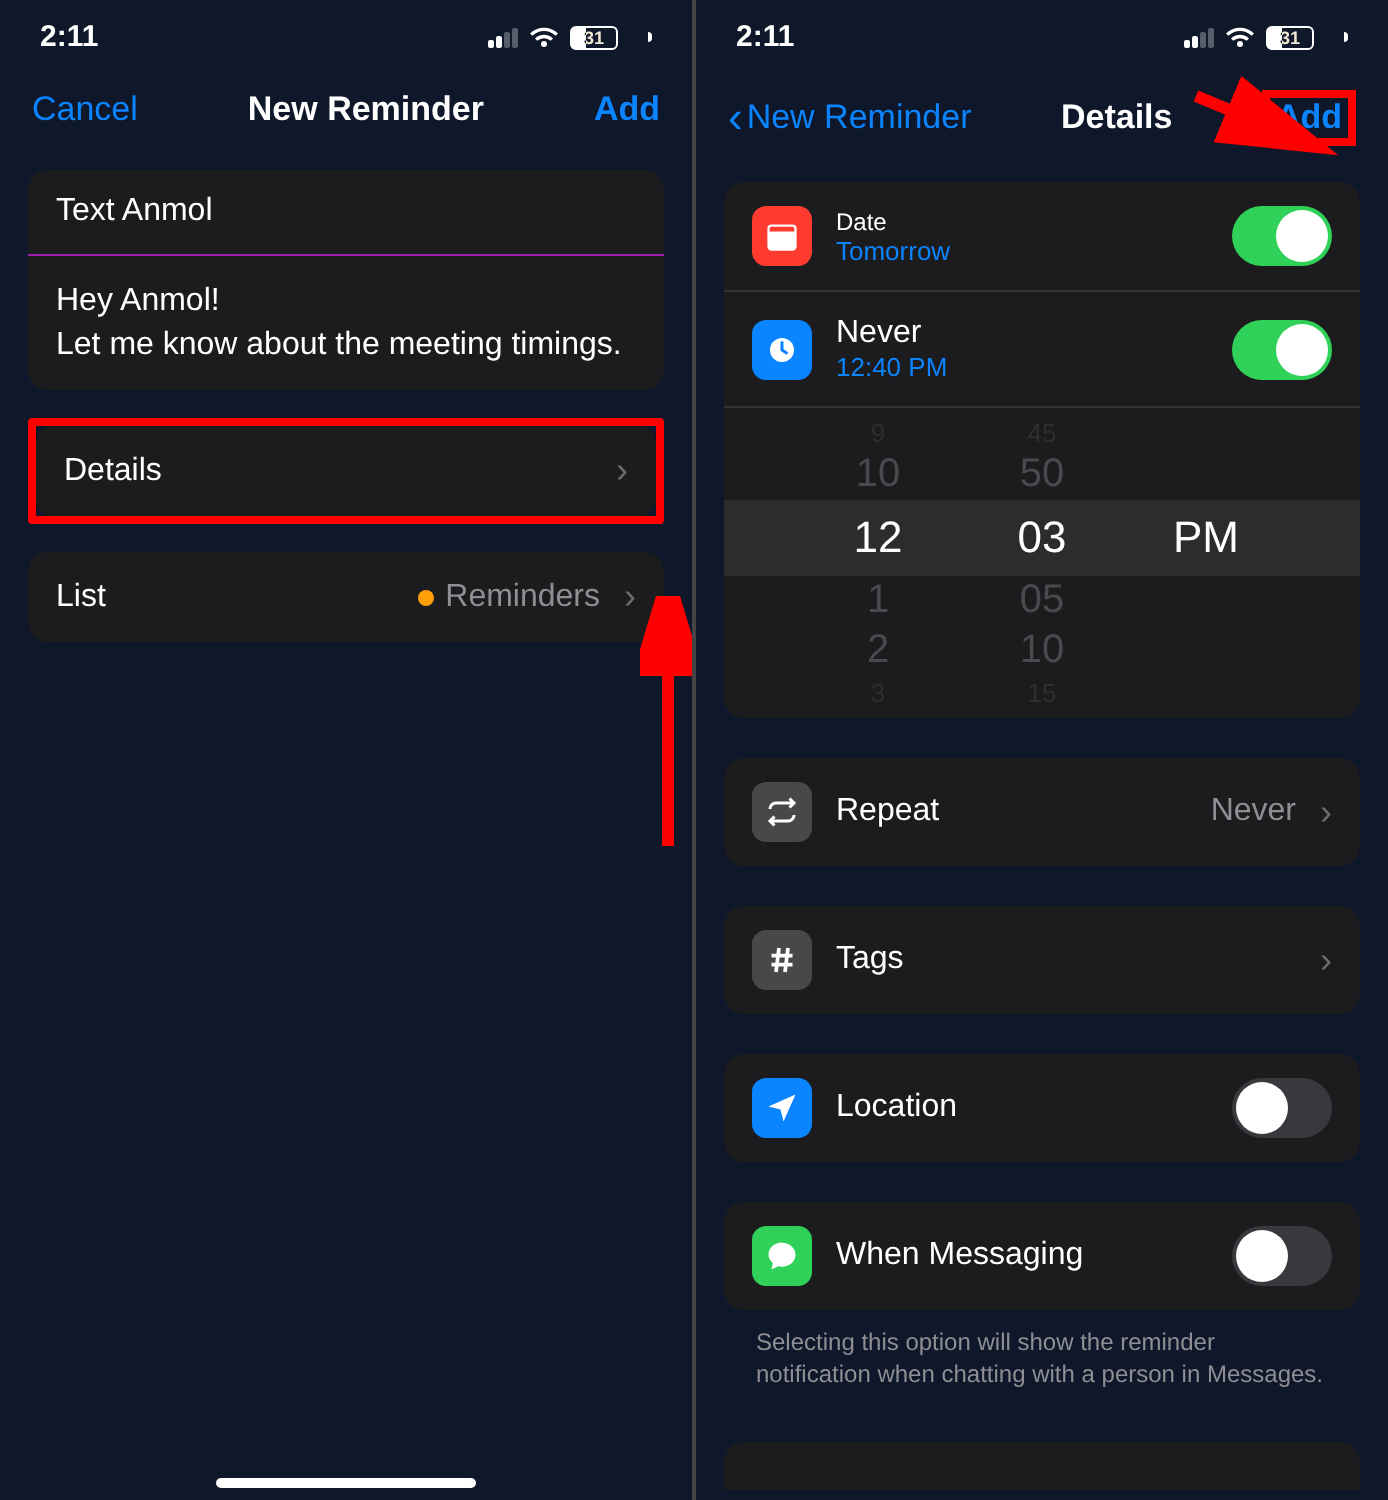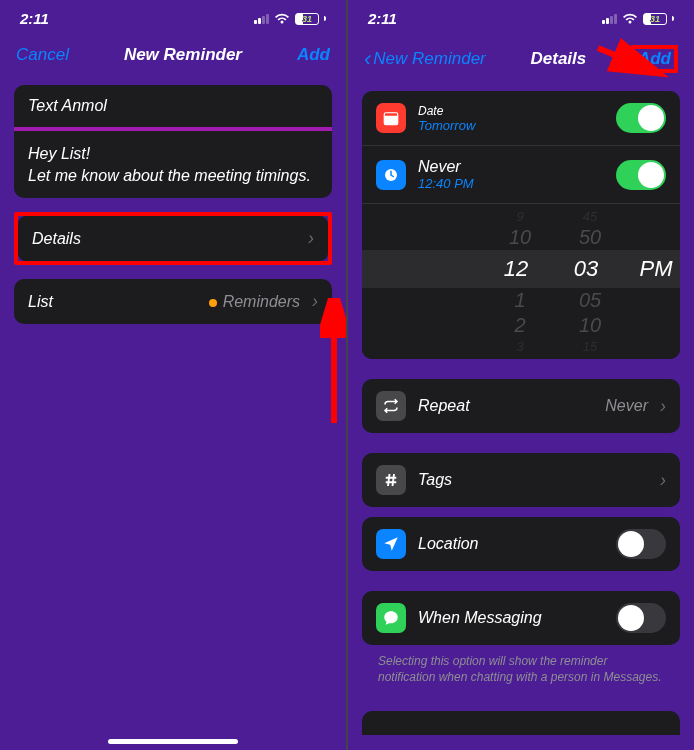--- a/index.html
+++ b/index.html
@@ -1,37 +1,37 @@
 <!DOCTYPE html>
 <html><head>
   <meta charset="utf-8">
   <style>
     * { margin:0; padding:0; box-sizing:border-box; font-family:-apple-system,BlinkMacSystemFont,sans-serif; -webkit-font-smoothing:antialiased; }
     body { background:#444; display:flex; gap:2px; width:694px; height:750px; overflow:hidden; }
-    .phone { background:#4c1d95; width:346px; height:750px; position:relative; color:#fff; overflow:hidden;font-style:italic; }
+    .phone { background:#0f172a; width:346px; height:750px; position:relative; color:#fff; overflow:hidden; }
     .status-bar { display:flex; justify-content:space-between; align-items:center; padding:10px 20px 6px; font-size:15px; font-weight:600; }
     .sb-right { display:flex; align-items:center; gap:5px; }
     .signal { display:inline-flex; align-items:flex-end; gap:1px; }
     .signal span { width:3px; background:#fff; border-radius:1px; }
     .signal span:nth-child(1){height:4px;} .signal span:nth-child(2){height:6px;} .signal span:nth-child(3){height:8px;opacity:.3;} .signal span:nth-child(4){height:10px;opacity:.3;}
     .wifi{ width:16px; height:12px; position:relative;}
     .wifi svg{display:block;}
-    .battery { display:flex; align-items:center; gap:5px; font-size:11px; }
+    .battery { display:flex; align-items:center; gap:15px; font-size:11px; }
     .battery-body { width:24px; height:12px; border:1px solid #fff; border-radius:3px; display:flex; align-items:center; justify-content:center; font-size:9px; font-weight:600; color:#000; background:linear-gradient(to right,#fff 31%,transparent 31%); position:relative;}
     .battery-body span{color:#fff;mix-blend-mode:difference;}
     .battery-tip{width:2px;height:5px;background:#fff;border-radius:0 2px 2px 0;}
     .nav-bar { display:flex; justify-content:space-between; align-items:center; padding:12px 16px; }
     .nav-left,.nav-right { color:#0a84ff; font-size:17px;text-align:right; }
     .nav-right{font-weight:600;}
     .nav-title { font-size:17px; font-weight:600; color:#fff; }
     .back-link{display:flex;align-items:center;gap:2px;color:#0a84ff;font-size:17px;}
     .back-chevron{font-size:22px;line-height:1;}
     .content{padding:0 14px;}
     .card { background:#1c1c1e; border-radius:10px; overflow:hidden; margin-top:8px; }
-    .card-input { padding:12px 14px; font-size:16px; color:#fff; border-bottom:4px solid #a21caf; }
+    .card-input { padding:12px 14px; font-size:16px; color:#fff; border-bottom:1px solid #a21caf; }
     .card-input:last-child{border-bottom:none;}
     .notes{line-height:1.35;}
     .row { display:flex; align-items:center; padding:12px 14px; font-size:16px; gap:12px; border-bottom:1px solid #333;}
     .row:last-child{border-bottom:none;}
     .row-label{flex:1;color:#fff;}
     .row-sub{font-size:13px;color:#0a84ff;}
     .row-value{color:#8e8e93;}
     .chevron{color:#6c6c70;font-size:18px;}
     .icon-box{width:30px;height:30px;border-radius:7px;display:flex;align-items:center;justify-content:center;flex-shrink:0;}
     .icon-box svg{width:18px;height:18px;}
@@ -40,21 +40,21 @@
     .toggle.off{background:#39393d;}
     .toggle::after{content:'';position:absolute;width:26px;height:26px;background:#fff;border-radius:50%;top:2px;}
     .toggle.on::after{right:2px;}
     .toggle.off::after{left:2px;}
     .list-dot{width:8px;height:8px;background:#ff9f0a;border-radius:50%;display:inline-block;margin-right:6px;}
     .highlight-box{border:4px solid #ff0000;border-radius:2px;margin-top:14px;}
     .highlight-box .card{margin:0;border-radius:8px;}
     .highlight-add{border:4px solid #ff0000;padding:0 3px;}
     .arrow-annotation{position:absolute;pointer-events:none;}
     .picker{background:#1c1c1e;padding:4px 0;}
-    .pick-row{display:flex;justify-content:flex-end;gap:30px;font-size:20px;color:#4a4a4e;padding:1px 0;font-variant-numeric:tabular-nums;}
+    .pick-row{display:flex;justify-content:center;gap:42px;font-size:20px;color:#4a4a4e;padding:1px 0;font-variant-numeric:tabular-nums;}
     .pick-row.selected{background:#2c2c2e;color:#fff;font-size:22px;padding:6px 4px;}
     .pick-row span{min-width:40px;text-align:center;}
     .footer-text{font-size:12px;color:#8e8e93;padding:8px 16px 12px;line-height:1.35;}
     .home-indicator{position:absolute;bottom:6px;left:50%;transform:translateX(-50%);width:130px;height:5px;background:#fff;border-radius:3px;}
     .rounded-top{border-radius:10px 10px 0 0;margin-top:14px;}
   </style>
 </head>
 <body>
 
 <div class="phone">
@@ -83,21 +83,21 @@
 
   <div class="nav-bar">
     <div class="nav-left">Cancel</div>
     <div class="nav-title">New Reminder</div>
     <div class="nav-right">Add</div>
   </div>
 
   <div class="content">
     <div class="card">
       <div class="card-input">Text Anmol</div>
-      <div class="card-input notes" style="white-space:pre-line">Hey List!
+      <div class="card-input notes" style="white-space:pre-line">Hey Anmol!
 Let me know about the meeting timings.</div>
     </div>
 
     <div class="highlight-box">
       <div class="card">
         <div class="row">
           <div class="row-label">Details</div>
           <div class="chevron">›</div>
         </div>
       </div>
@@ -247,21 +247,21 @@
         <div class="icon-box" style="background:#48484a">
           <svg viewBox="0 0 24 24" fill="none" stroke="#fff" stroke-width="2.5">
               <path d="M5 9h14M5 15h14M10 4l-2 16M16 4l-2 16"></path>
             </svg>
         </div>
         <div class="row-label">Tags</div>
         <div class="chevron">›</div>
       </div>
     </div>
 
-    <div class="card" style="margin-top:10px;">
+    <div class="card" style="margin-top:20px;">
       <div class="row">
         <div class="icon-box" style="background:#0a84ff">
           <svg viewBox="0 0 24 24" fill="#fff">
               <path d="M3 11l18-8-8 18-2-8z"></path>
             </svg>
         </div>
         <div class="row-label">Location</div>
         <div class="toggle off"></div>
       </div>
     </div>

